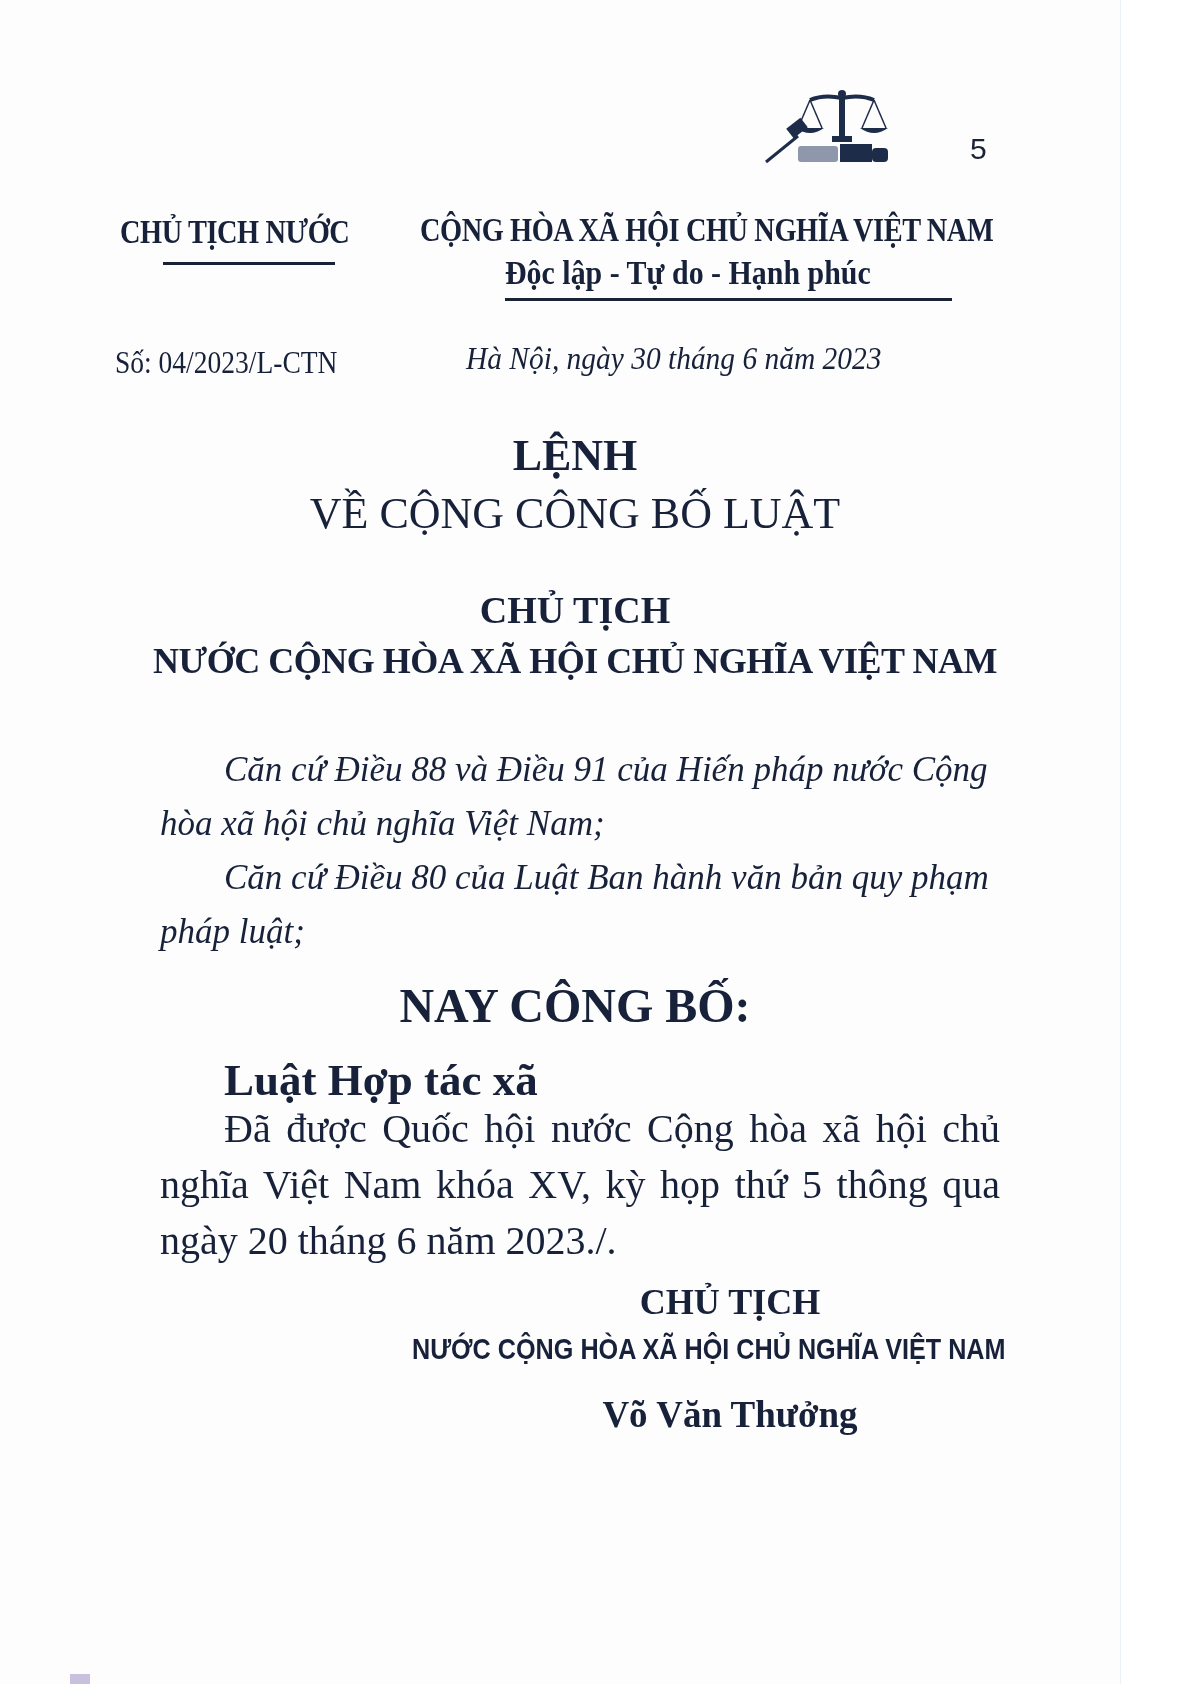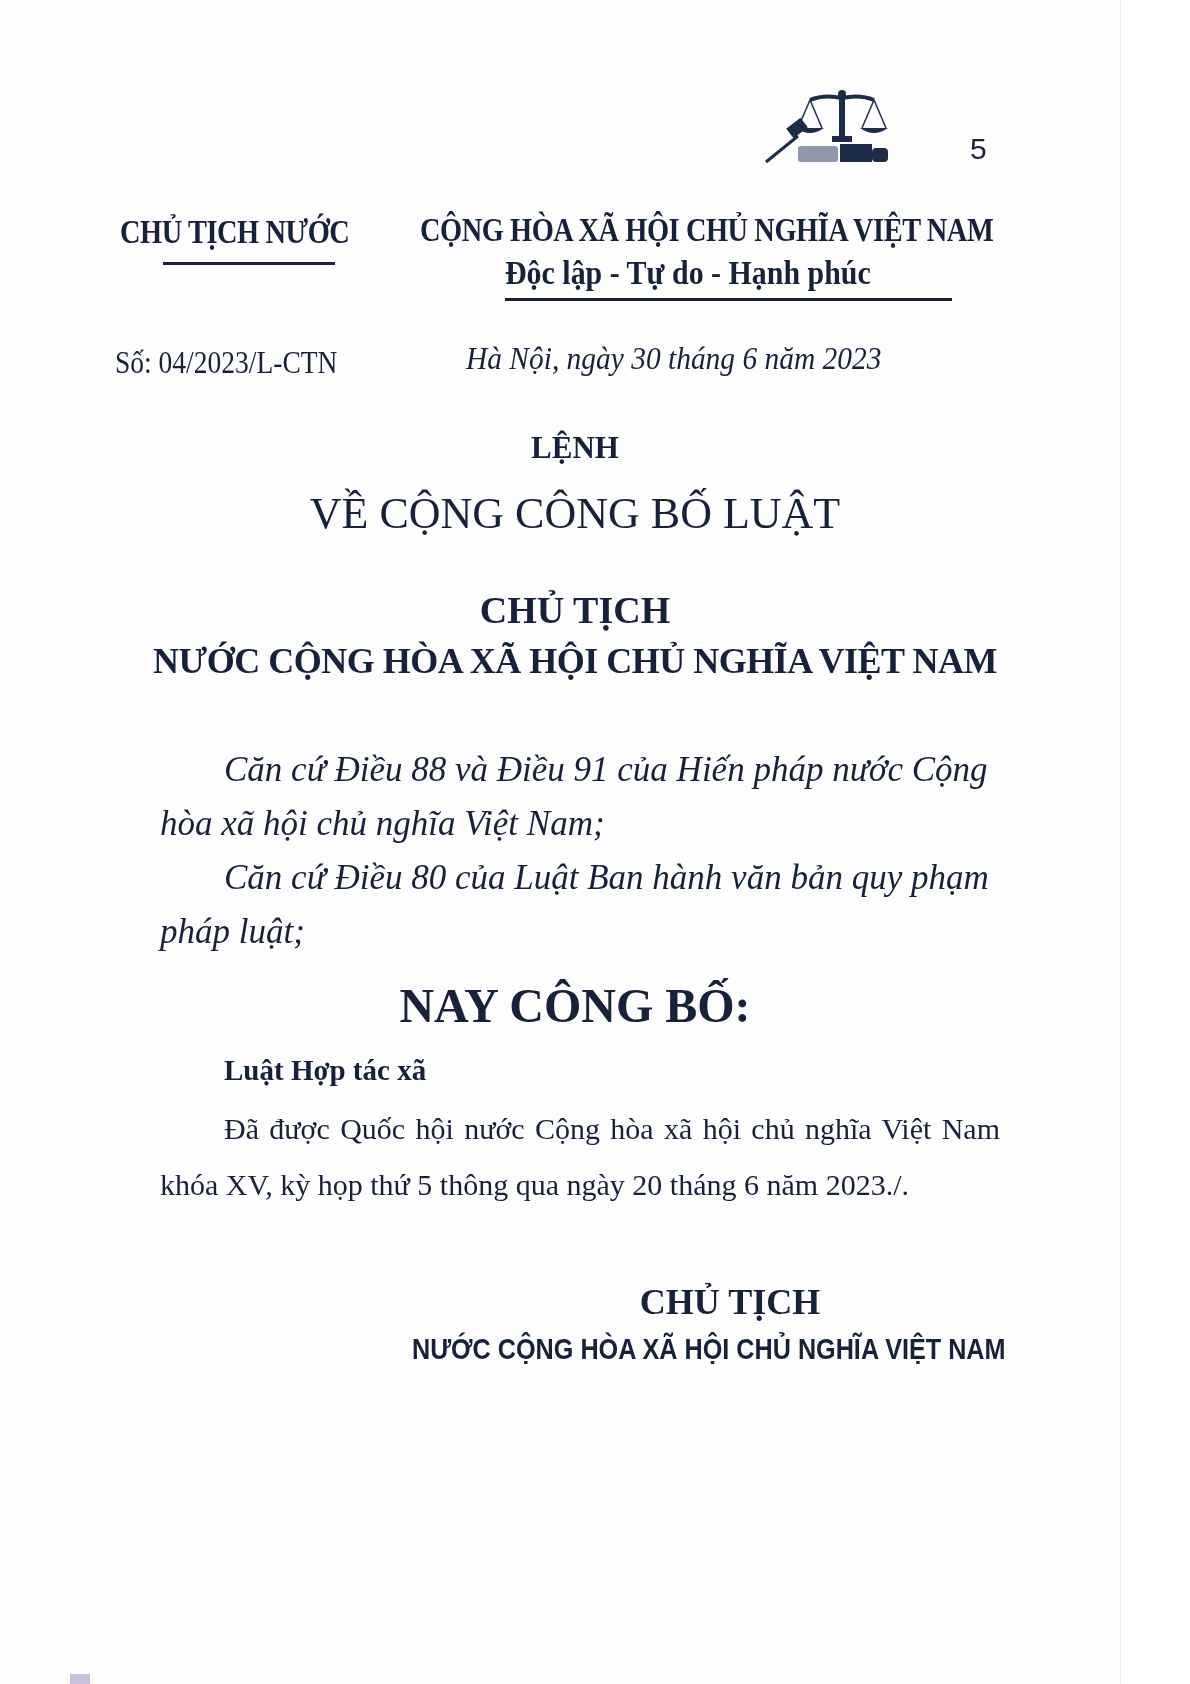--- a/index.html
+++ b/index.html
@@ -19,33 +19,33 @@
   .hdr-left { left: 120px; top: 214px; font-size: 33px; font-weight: bold; letter-spacing: -0.5px; transform: scaleX(0.86); transform-origin: left top; }
   .hdr-left-line { left: 163px; top: 262px; width: 172px; height: 3px; background: #1a2236; }
   .hdr-right { left: 420px; top: 212px; font-size: 33px; font-weight: bold; letter-spacing: -0.5px; transform: scaleX(0.86); transform-origin: left top; }
   .hdr-motto { left: 505px; top: 254px; font-size: 34px; font-weight: bold; transform: scaleX(0.88); transform-origin: left top; }
   .hdr-motto-line { left: 505px; top: 298px; width: 447px; height: 3px; background: #1a2236; }
 
   .docno { left: 115px; top: 344px; font-size: 32px; transform: scaleX(0.86); transform-origin: left top; }
   .docdate { left: 466px; top: 340px; font-size: 32px; font-style: italic; transform: scaleX(0.92); transform-origin: left top; }
 
   .center { left: 0; width: 1150px; text-align: center; }
-  .title { top: 430px; font-size: 31px; font-weight: bold; }
+  .title { top: 430px; font-size: 44px; font-weight: bold; }
   .subtitle { top: 488px; font-size: 44px; }
   .issuer1 { top: 588px; font-size: 38px; font-weight: bold; }
   .issuer2 { top: 640px; font-size: 36px; font-weight: bold; letter-spacing: -0.5px; }
 
   .para { left: 160px; width: 840px; font-size: 35px; font-style: italic; line-height: 54px; white-space: normal; font-family: Liberation Serif, serif; }
   .para1 { top: 743px; }
   .para2 { top: 851px; }
   .indent { display: inline-block; width: 64px; }
 
   .proclaim { top: 978px; font-size: 48px; font-weight: bold; }
-  .lawname { left: 224px; top: 1054px; font-size: 29px; font-weight: bold; }
-  .body-text { left: 160px; top: 1101px; width: 840px; font-size: 30px; line-height: 56px; white-space: normal; font-family: "Liberation Serif", serif; text-align: justify; }
+  .lawname { left: 224px; top: 1054px; font-size: 45px; font-weight: bold; }
+  .body-text { left: 160px; top: 1101px; width: 840px; font-size: 40px; line-height: 56px; white-space: normal; font-family: "Liberation Serif", serif; text-align: justify; }
 
   .sign1 { left: 580px; width: 300px; text-align: center; top: 1281px; font-size: 36px; font-weight: bold; }
   .sign2 { left: 412px; top: 1332px; font-size: 30px; font-weight: bold; font-family: "Liberation Sans", sans-serif; transform: scaleX(0.84); transform-origin: left top; }
   .sign3 { left: 580px; width: 300px; text-align: center; top: 1393px; font-size: 37px; font-weight: bold; }
   .scan-mark { left: 70px; top: 1674px; width: 20px; height: 10px; background: #c8c0dd; }
 </style>
 </head>
 <body>
 
 <div class="page">
@@ -94,15 +94,16 @@
 
   <div class="abs para para1"><span class="indent"></span><span>Căn cứ Điều 88 và Điều 91 của Hiến pháp nước Cộng hòa xã hội chủ nghĩa Việt Nam;</span></div>
   <div class="abs para para2"><span class="indent"></span><span>Căn cứ Điều 80 của Luật Ban hành văn bản quy phạm pháp luật;</span></div>
 
   <div class="abs center proclaim">NAY CÔNG BỐ:</div>
   <div class="abs lawname">Luật Hợp tác xã</div>
   <div class="abs body-text"><span class="indent"></span><span>Đã được Quốc hội nước Cộng hòa xã hội chủ nghĩa Việt Nam khóa XV, kỳ họp thứ 5 thông qua ngày 20 tháng 6 năm 2023./.</span></div>
 
   <div class="abs sign1">CHỦ TỊCH</div>
   <div class="abs sign2">NƯỚC CỘNG HÒA XÃ HỘI CHỦ NGHĨA VIỆT NAM</div>
+  <div class="abs sign3">Võ Văn Thưởng</div>
 
   <div class="abs scan-mark"></div>
 </div>
 
 </body></html>

